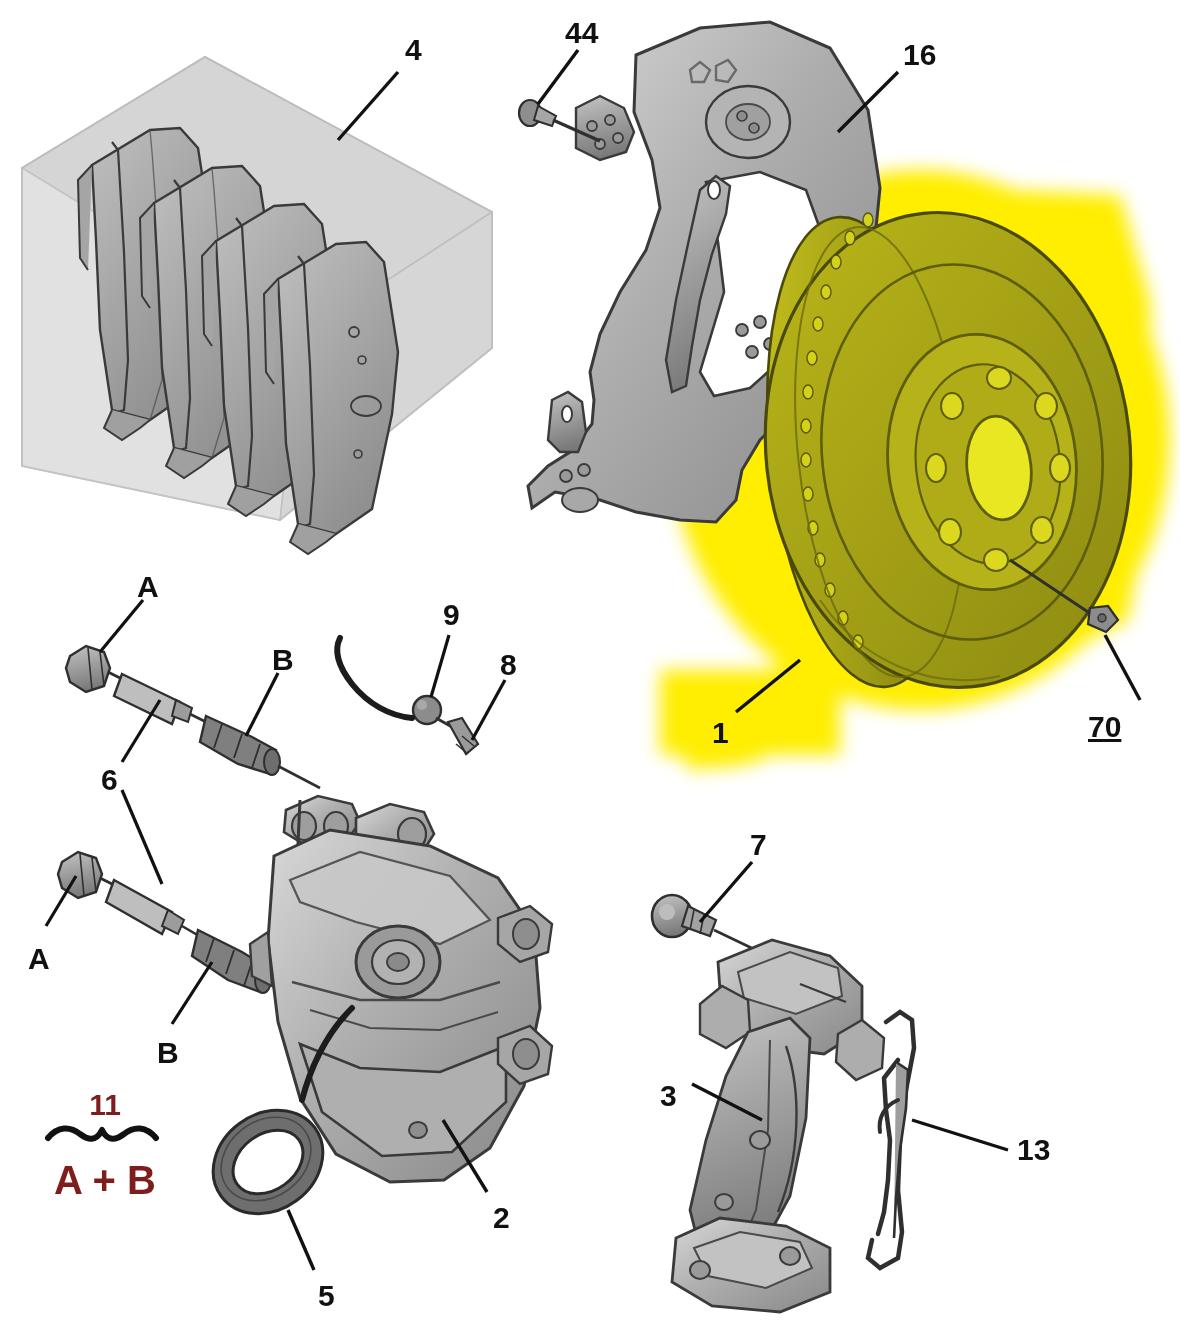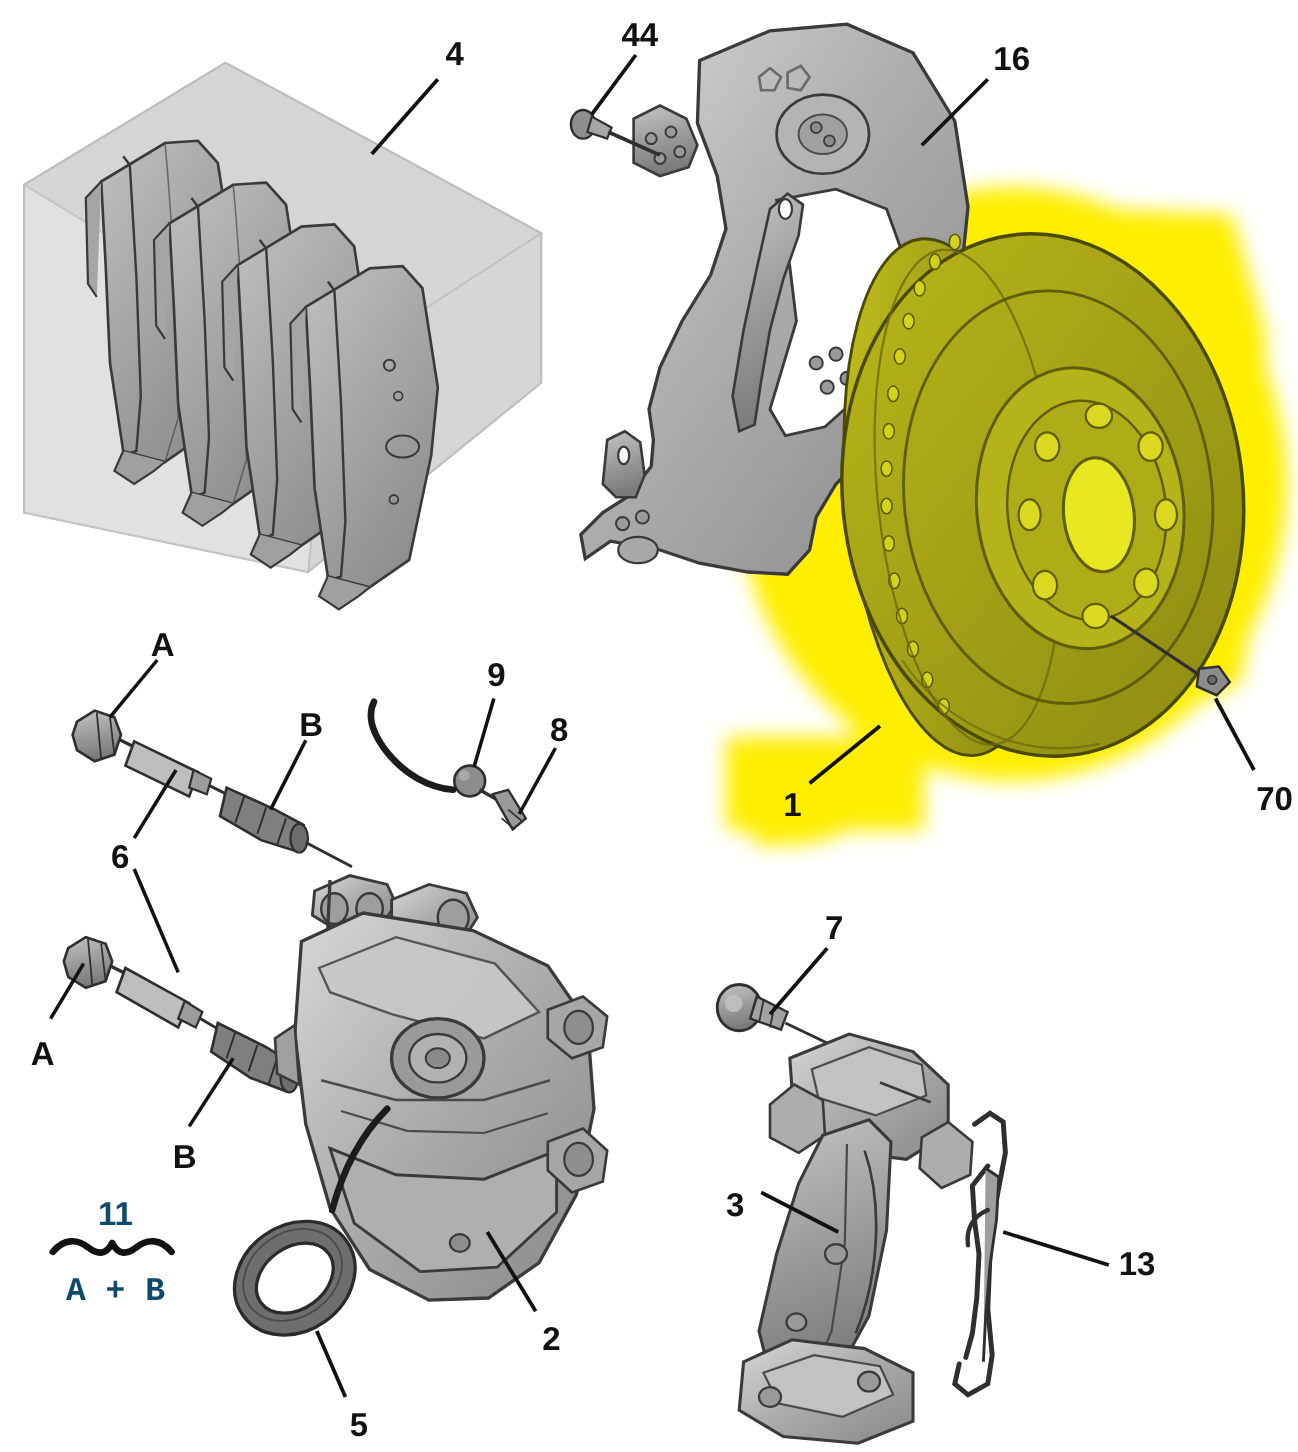--- a/index.html
+++ b/index.html
@@ -32,44 +32,43 @@
     font-size: 30px;
     color: #111111;
     line-height: 1;
     white-space: nowrap;
     user-select: none;
   }
   .group-label {
     position: absolute;
     font-family: "Liberation Sans", sans-serif;
     font-weight: bold;
-    color: #0c4a6e;
+    color: #7f1d1d;
     text-align: center;
     line-height: 1;
     white-space: nowrap;
     user-select: none;
   }
   .group-label .grp-num {
     display: block;
     font-size: 30px;
     margin-bottom: 2px;
   }
   .group-label .grp-brace {
     display: block;
     font-size: 30px;
     height: 16px;
     line-height: 16px;
     letter-spacing: -1px;
     transform: scaleX(2.1);
   }
   .group-label .grp-terms {
     display: block;
-    font-size: 30px;
+    font-size: 40px;
     margin-top: 1px;
-    font-family: Liberation Mono, monospace;
   }
 </style>
 </head>
 <body>
 
 <div id="diagram-root">
 
   <svg id="diagram-svg" viewBox="0 0 1180 1320" xmlns="http://www.w3.org/2000/svg">
     <defs>
       <linearGradient id="gradMetal" x1="0" y1="0" x2="1" y2="1">
@@ -429,21 +428,21 @@
 
     <g>
       <path d="M 48,1138 C 58,1126 70,1126 80,1134 C 88,1140 96,1142 102,1130
                C 108,1142 116,1140 124,1134 C 134,1126 146,1126 156,1138" fill="none" stroke="#111111" stroke-width="6" stroke-linecap="round" stroke-linejoin="round"></path>
     </g>
   </svg>
 
   <div class="callout" style="left:405px; top:35px;">4</div>
   <div class="callout" style="left:565px; top:18px;">44</div>
   <div class="callout" style="left:903px; top:40px;">16</div>
-  <div class="callout" style="left:1142px; top:712px;">70</div>
+  <div class="callout" style="left:1088px; top:712px;text-decoration:underline;">70</div>
   <div class="callout" style="left:712px; top:718px;">1</div>
   <div class="callout" style="left:137px; top:572px;">A</div>
   <div class="callout" style="left:272px; top:645px;">B</div>
   <div class="callout" style="left:101px; top:765px;">6</div>
   <div class="callout" style="left:28px; top:944px;">A</div>
   <div class="callout" style="left:157px; top:1038px;">B</div>
   <div class="callout" style="left:443px; top:600px;">9</div>
   <div class="callout" style="left:500px; top:650px;">8</div>
   <div class="callout" style="left:493px; top:1203px;">2</div>
   <div class="callout" style="left:318px; top:1281px;">5</div>

